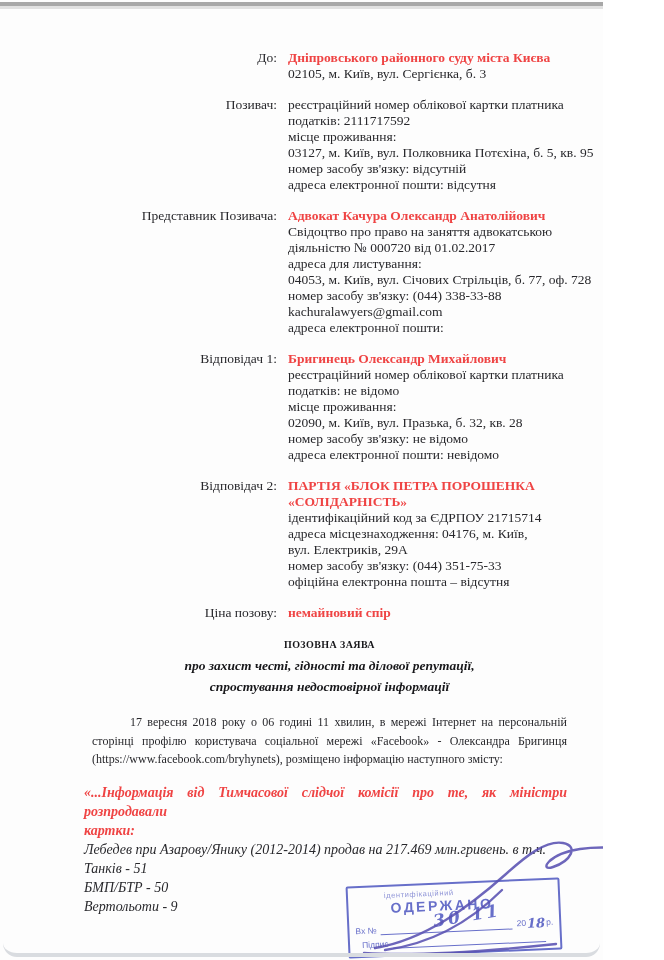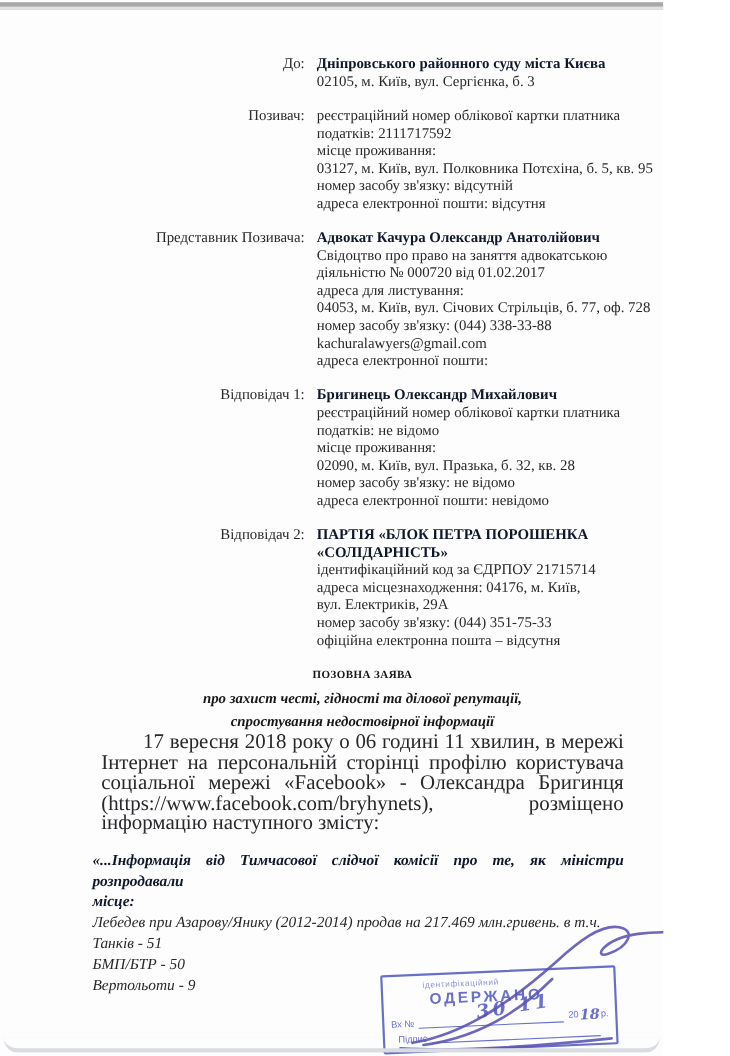--- a/index.html
+++ b/index.html
@@ -24,31 +24,31 @@
     border-bottom: 4px solid #d9dce0;
     border-radius: 0 0 14px 14px;
   }
   
   .parties { padding-top: 50px; }
   .party-row { display: flex; margin-bottom: 15px; font-size: 13.5px; line-height: 16px; }
   .party-row:last-child { margin-bottom: 0; }
   .party-label { flex: 0 0 277px; text-align: right; }
   .party-lines { margin-left: 11px; width: 356px; }
   .party-line { white-space: nowrap; }
-  .b { font-weight: 700; color: #0f172a; }
+  .b { font-weight: 700; color: #ef4444; }
   
   .title-block { margin: 14px 36px 0 92px; text-align: center; }
   .doc-title { font-weight: 700; font-size: 10px; line-height: 20px; letter-spacing: 0.4px; color: #17171a; }
   .doc-sub { font-weight: 700; font-style: italic; font-size: 13.5px; line-height: 21px; color: #17171a; }
   
   .body-par {
-    margin: 0 36px 0 92px;
+    margin: 16px 36px 0 92px;
     text-align: justify;
     text-indent: 38px;
-    font-size: 19px;
+    font-size: 12px;
     line-height: 18.5px;
   }
   
   .quote { margin: 14px 36px 0 84px; font-style: italic; font-size: 14px; line-height: 19px; }
   .quote-line.stretch { text-align: justify; text-align-last: justify; }
   
   .stamp-group {
     position: absolute; left: 347px; top: 882px;
     transform: rotate(-2.5deg);
     font-family: "Liberation Sans", sans-serif;
@@ -141,33 +141,39 @@
         <div class="party-lines">
           <div class="party-line b">ПАРТІЯ «БЛОК ПЕТРА ПОРОШЕНКА</div>
           <div class="party-line b">«СОЛІДАРНІСТЬ»</div>
           <div class="party-line">ідентифікаційний код за ЄДРПОУ 21715714</div>
           <div class="party-line">адреса місцезнаходження: 04176, м. Київ,</div>
           <div class="party-line">вул. Електриків, 29А</div>
           <div class="party-line">номер засобу зв'язку: (044) 351-75-33</div>
           <div class="party-line">офіційна електронна пошта – відсутня</div>
         </div>
       </div>
+      <div class="party-row">
+        <div class="party-label">Ціна позову:</div>
+        <div class="party-lines">
+          <div class="party-line b">немайновий спір</div>
+        </div>
+      </div>
     </div>
 
   <div class="title-block">
     <div class="doc-title">ПОЗОВНА ЗАЯВА</div>
     <div class="doc-sub">про захист честі, гідності та ділової репутації,</div>
     <div class="doc-sub">спростування недостовірної інформації</div>
   </div>
 
   <p class="body-par">17 вересня 2018 року о 06 годині 11 хвилин, в мережі Інтернет на персональній сторінці профілю користувача соціальної мережі «Facebook» - Олександра Бригинця (https://www.facebook.com/bryhynets), розміщено інформацію наступного змісту:</p>
 
   <div class="quote">
       <div class="quote-line b stretch">«...Інформація від Тимчасової слідчої комісії про те, як міністри розпродавали</div>
-      <div class="quote-line b">місце:</div>
+      <div class="quote-line b">картки:</div>
       <div class="quote-line">Лебедев при Азарову/Янику (2012-2014) продав на 217.469 млн.гривень. в т.ч.</div>
       <div class="quote-line">Танків - 51</div>
       <div class="quote-line">БМП/БТР - 50</div>
       <div class="quote-line">Вертольоти - 9</div>
     </div>
 
   <div class="stamp-group" style="color: rgb(91, 99, 197);">
     <div class="stamp">
       <div class="stamp-small">ідентифікаційний</div>
       <div class="stamp-received">ОДЕРЖАНО</div>

